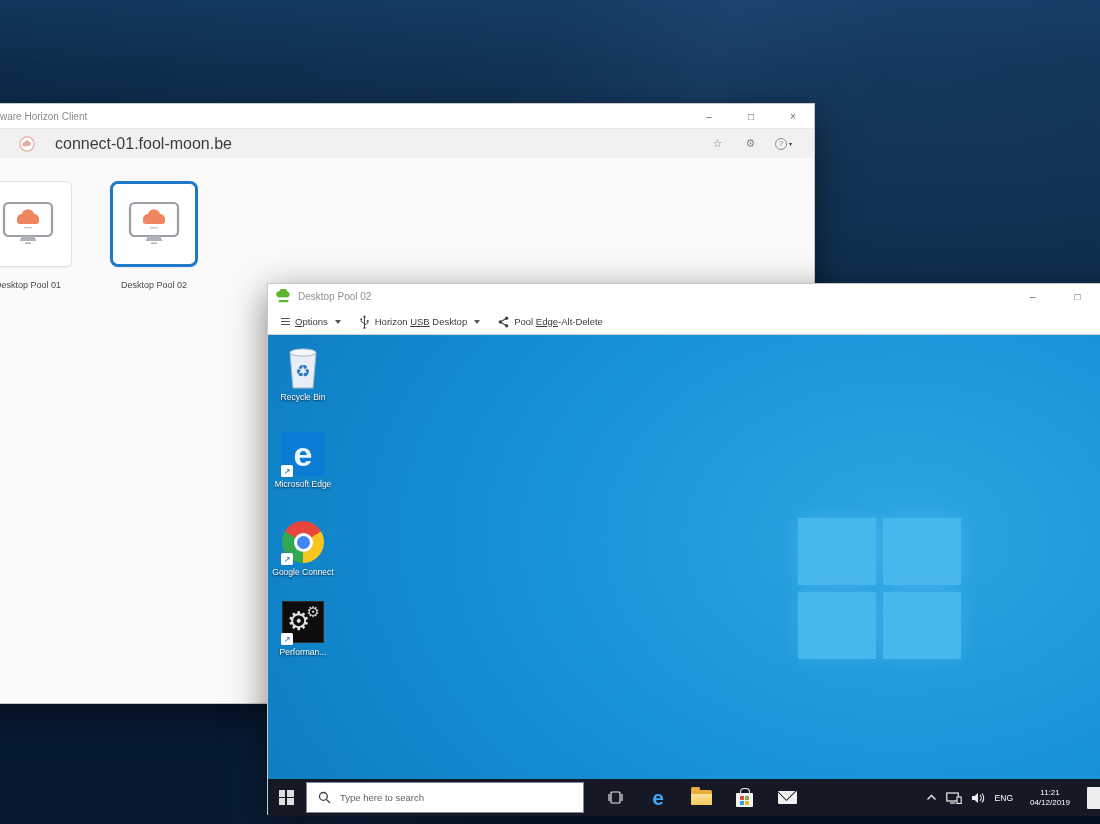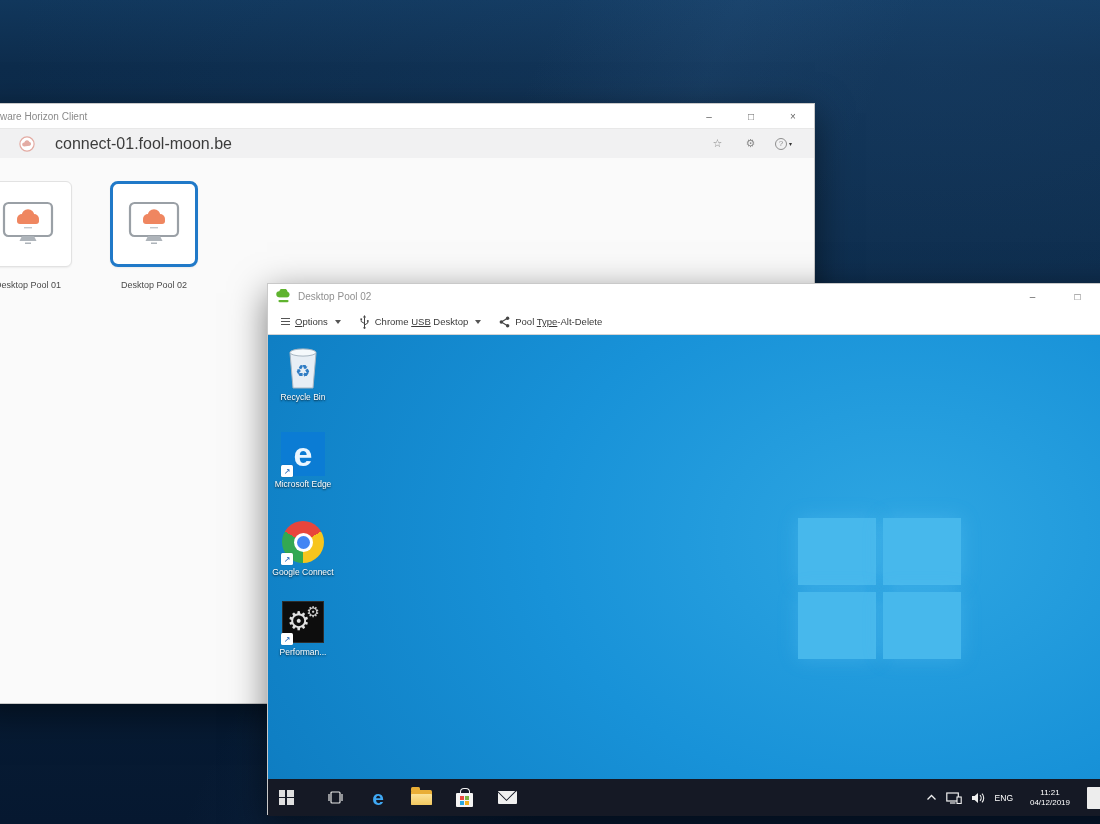--- a/index.html
+++ b/index.html
@@ -191,36 +191,36 @@
               <line x1="5.5" y1="13" x2="5.5" y2="2.2"></line>
               <path d="M5.5 8.5 L2.2 6.5 L2.2 5.2"></path>
               <path d="M5.5 10 L8.8 8 L8.8 6.9"></path>
             </g>
             <path d="M5.5 0 L7 2.6 H4 Z" fill="#444"></path>
             <rect x="1.4" y="3.4" width="1.7" height="1.7" fill="#444"></rect>
             <circle cx="8.8" cy="6" r="1" fill="#444"></circle>
             <circle cx="5.5" cy="12.8" r="1.1" fill="#444"></circle>
           </svg>
         </span>
-        <span><span>Chrome </span><span class="ak">USB</span><span> Desktop</span></span>
+        <span><span>Horizon </span><span class="ak">USB</span><span> Desktop</span></span>
         <span class="caret"></span>
       </span>
       <span class="tbtn">
         <span class="ic">
           <svg width="11" height="12" viewBox="0 0 11 12">
             <g stroke="#444" stroke-width="1.1">
               <line x1="2.3" y1="6" x2="8.5" y2="2.3"></line>
               <line x1="2.3" y1="6" x2="8.5" y2="9.7"></line>
             </g>
             <circle cx="2.3" cy="6" r="1.7" fill="#444"></circle>
             <circle cx="8.6" cy="2.3" r="1.7" fill="#444"></circle>
             <circle cx="8.6" cy="9.7" r="1.7" fill="#444"></circle>
           </svg>
         </span>
-        <span><span>Pool </span><span class="ak">Type</span><span>-Alt-Delete</span></span>
+        <span><span>Pool </span><span class="ak">Edge</span><span>-Alt-Delete</span></span>
       </span>
     </div>
 
     <div class="rdesktop">
       <div class="winlogo">
         <span></span>
           <span></span>
           <span></span>
           <span></span>
       </div>
@@ -269,20 +269,29 @@
 
       <div class="taskbar">
         <div class="startbtn">
           <span class="winflag">
               <span></span>
               <span></span>
               <span></span>
               <span></span>
             </span>
         </div>
+        <div class="searchbox">
+          <span style="display:inline-flex;">
+            <svg width="13" height="13" viewBox="0 0 13 13">
+              <circle cx="5.4" cy="5.4" r="3.9" fill="none" stroke="#3c4043" stroke-width="1.3"></circle>
+              <line x1="8.4" y1="8.4" x2="12" y2="12" stroke="#3c4043" stroke-width="1.3"></line>
+            </svg>
+          </span>
+          <input placeholder="Type here to search" style="">
+        </div>
         <div class="tbicon tv">
           <svg width="15" height="13" viewBox="0 0 15 13">
             <rect x="3" y="1" width="9" height="11" rx="1" fill="none" stroke="#e8e8e8" stroke-width="1.2"></rect>
             <path d="M1 3 v7" stroke="#e8e8e8" stroke-width="1.2"></path>
             <path d="M14 3 v7" stroke="#e8e8e8" stroke-width="1.2"></path>
           </svg>
         </div>
         <div class="tbicon appic">
           <span class="edge-t">e</span>
         </div>

